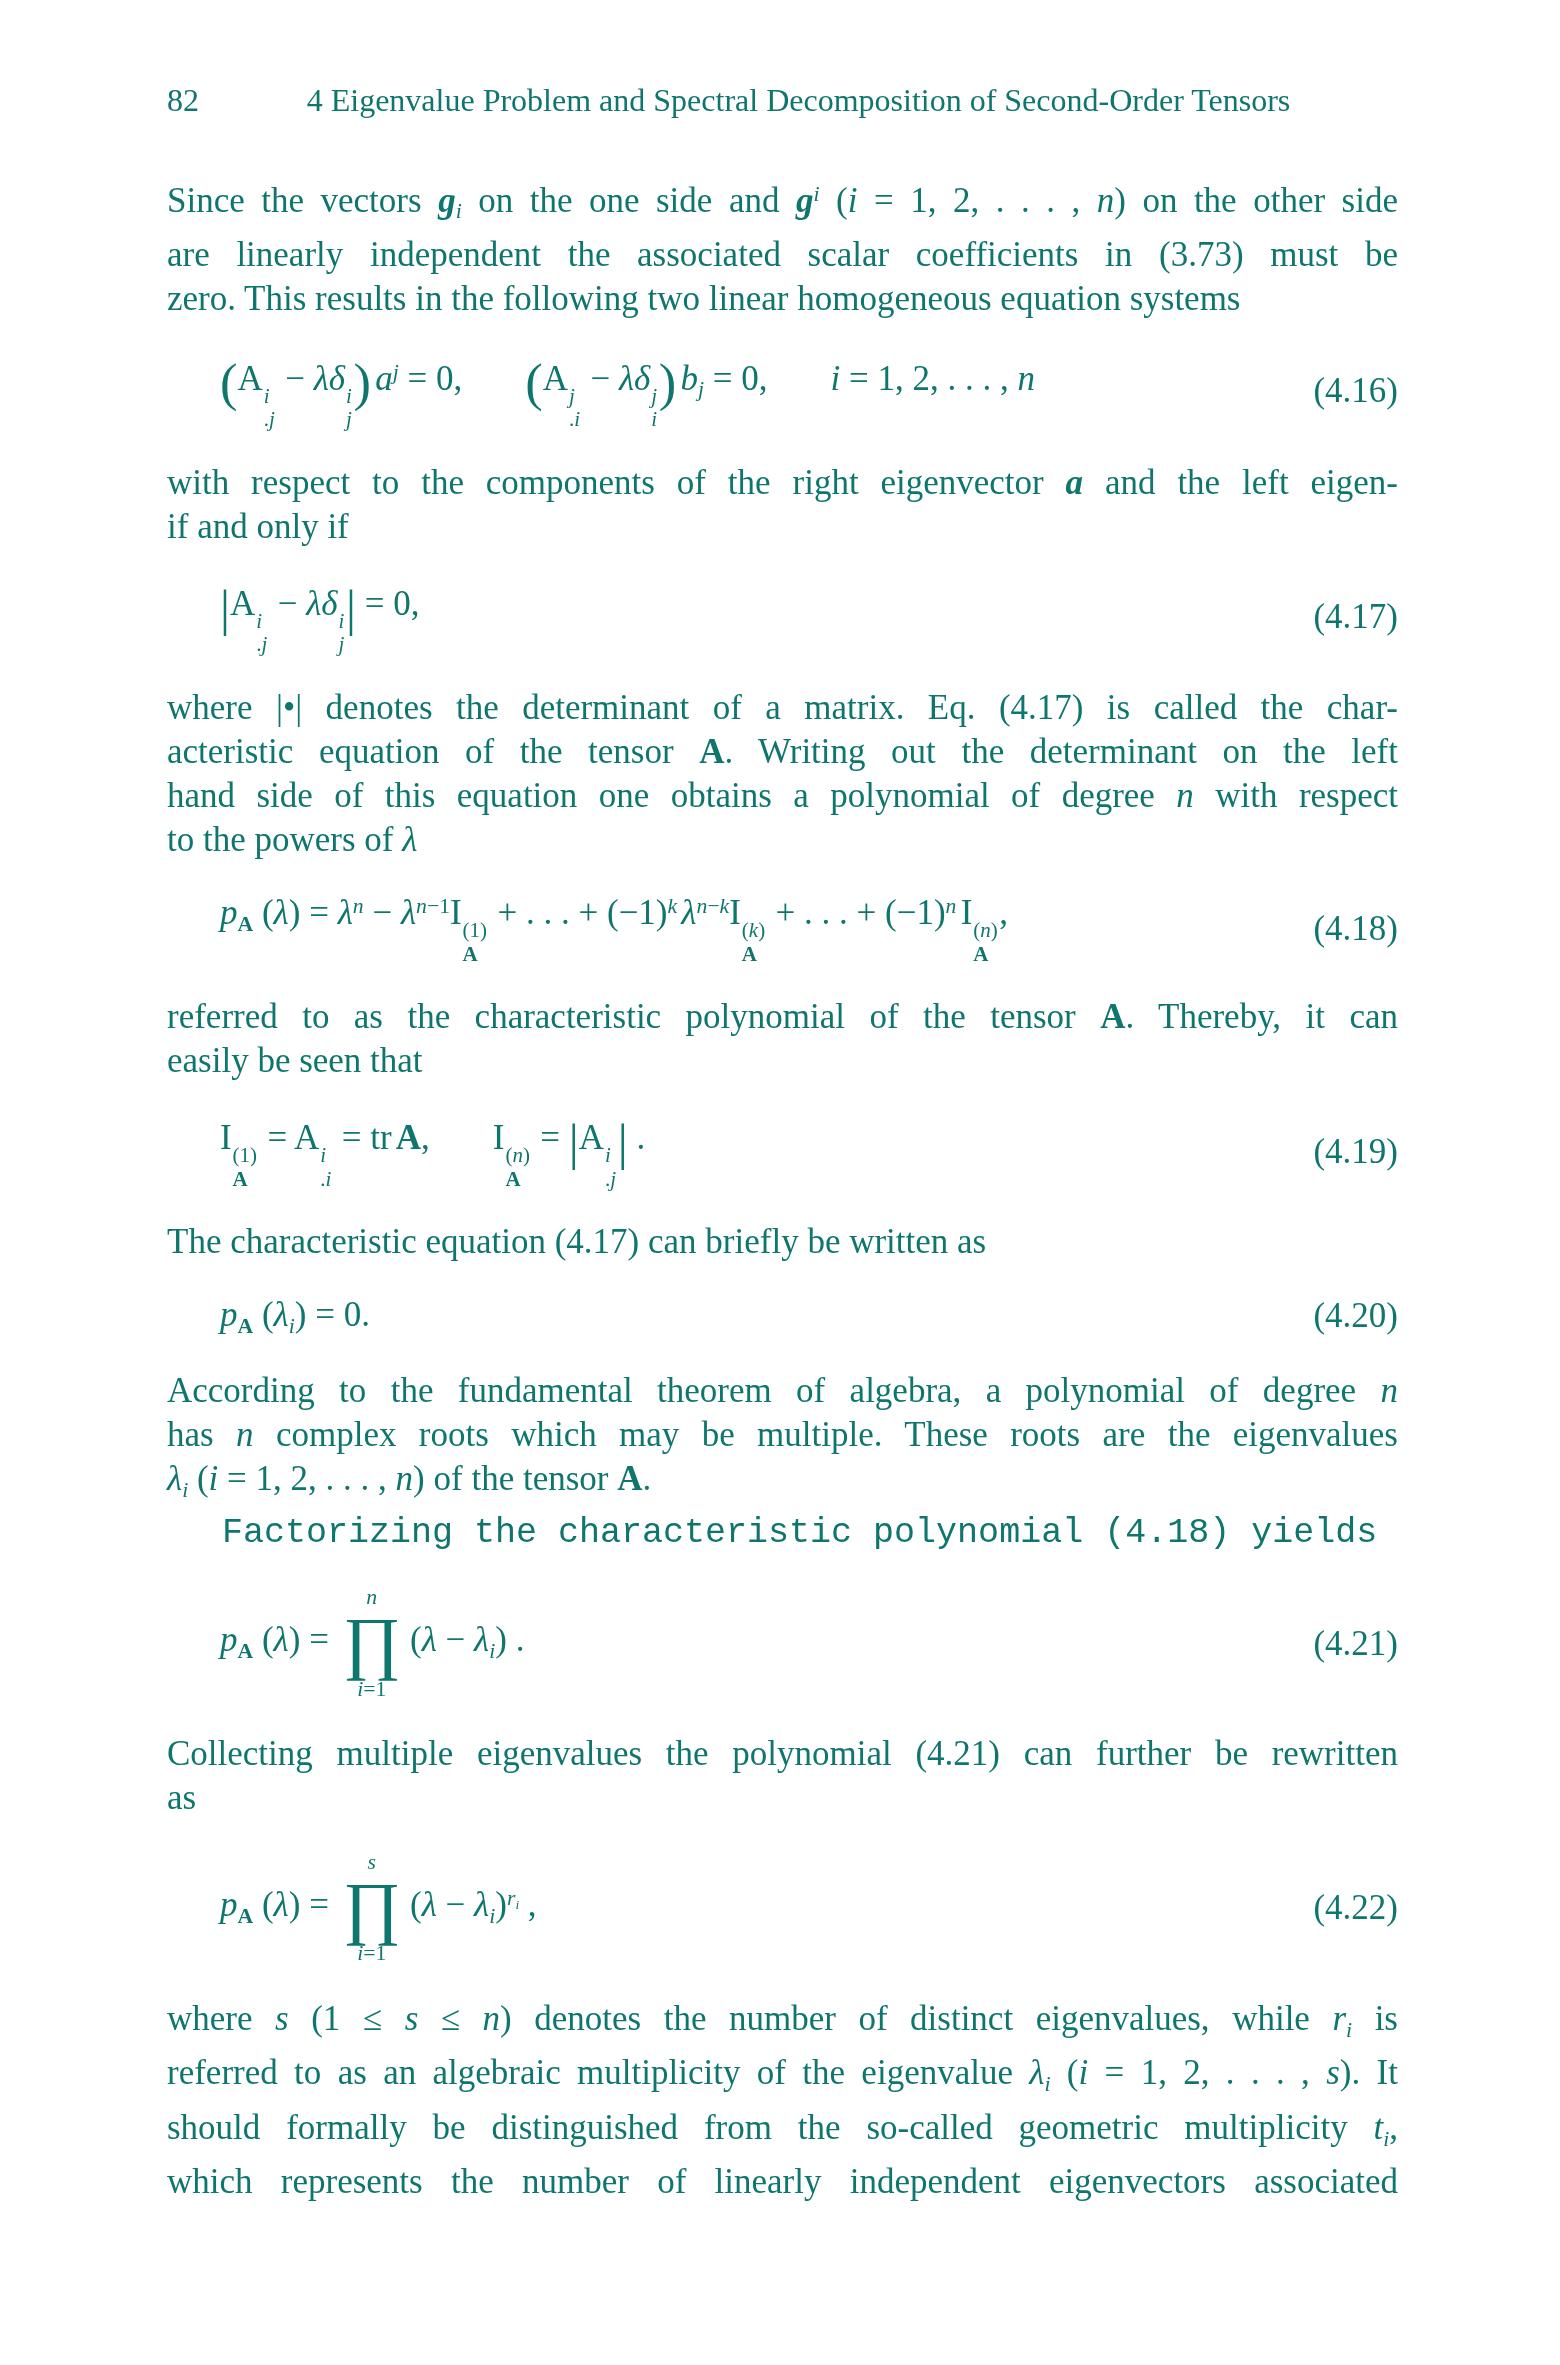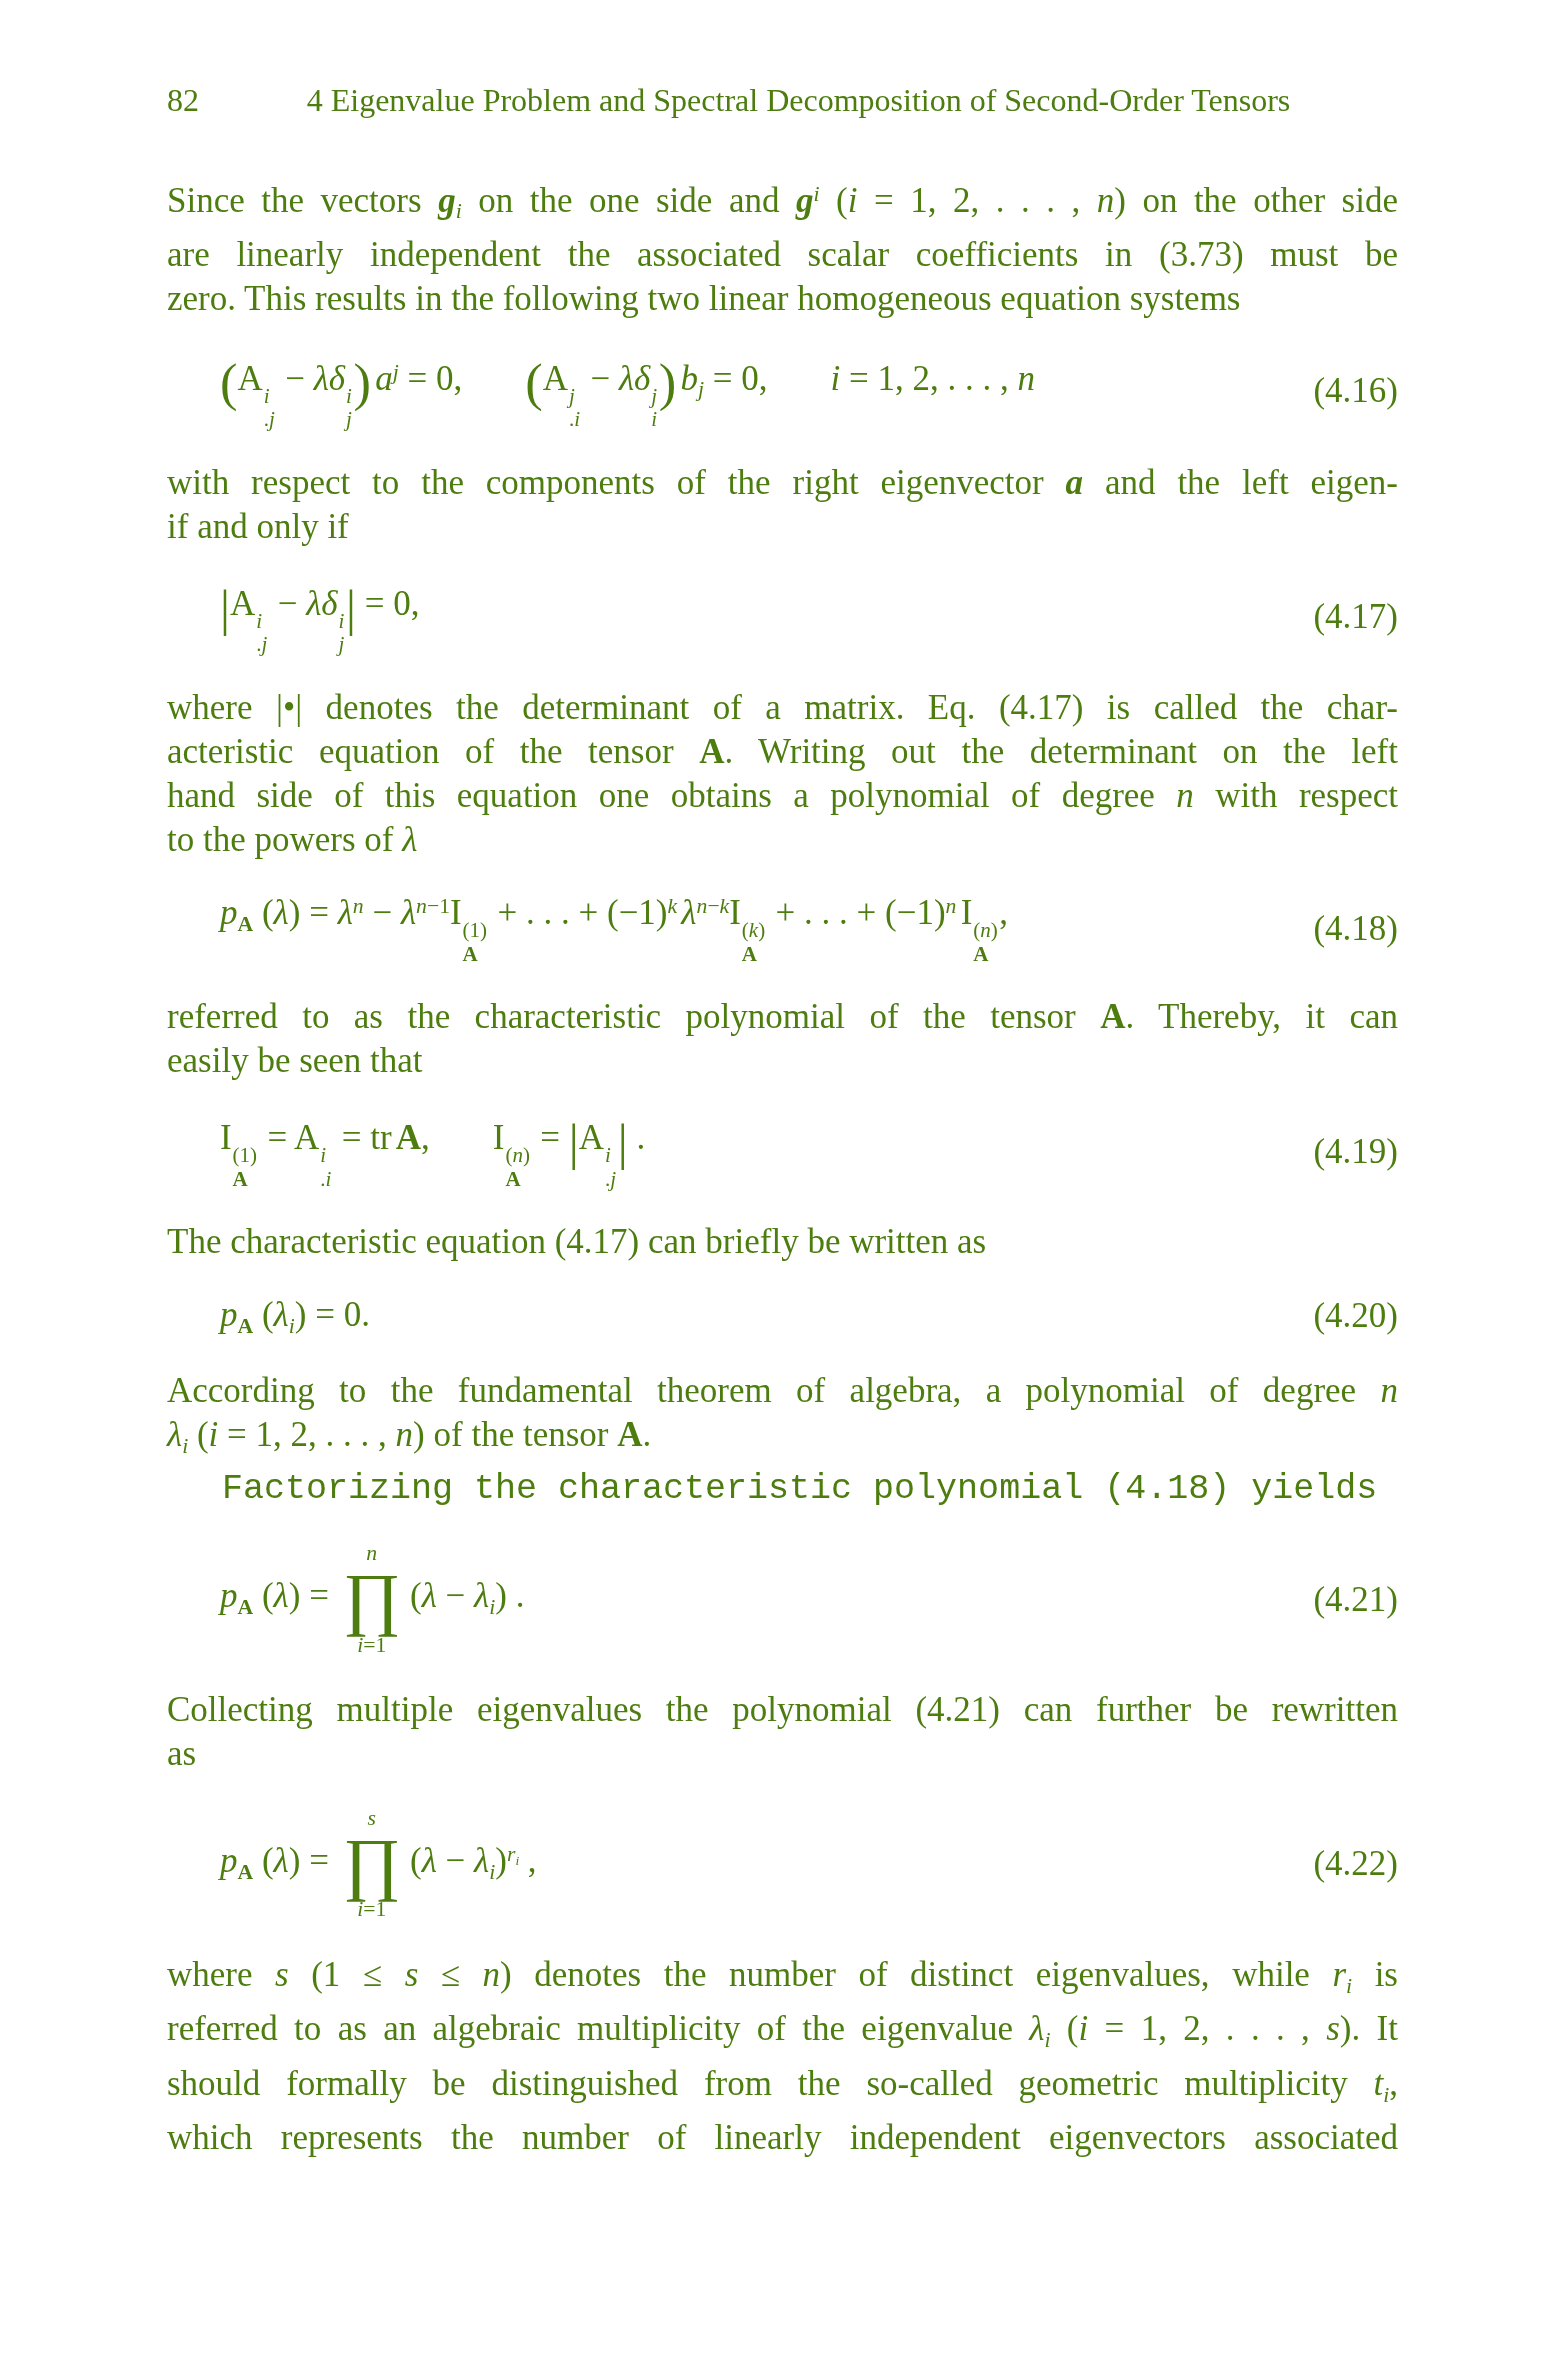--- a/index.html
+++ b/index.html
@@ -5,21 +5,21 @@
   html, body {
     margin: 0;
     padding: 0;
     background: #ffffff;
   }
   .page {
     position: relative;
     width: 1560px;
     height: 2366px;
     background: #ffffff;
-    color: #4d7c0f;
+    color: #0f766e;
     font-family: "Liberation Serif", "DejaVu Serif", serif;
     font-size: 35px;
     box-sizing: border-box;
     padding: 82px 162px 0 167px;
     overflow: hidden;
   }
   
   .header {
     display: flex;
     align-items: baseline;
@@ -166,20 +166,21 @@
       </div>
       <div class="para">
         <div class="line last">The characteristic equation (4.17) can briefly be written as</div>
       </div>
       <div class="equation">
         <div class="eq-body"><i>p</i><sub><b>A</b></sub> (<i>λ</i><sub><i>i</i></sub>) = 0.</div>
         <div class="eq-num">(4.20)</div>
       </div>
       <div class="para">
         <div class="line">According to the fundamental theorem of algebra, a polynomial of degree <i>n</i></div>
+        <div class="line">has <i>n</i> complex roots which may be multiple. These roots are the eigenvalues</div>
         <div class="line last"><i>λ</i><sub><i>i</i></sub> (<i>i</i> = 1, 2, . . . , <i>n</i>) of the tensor <b>A</b>.</div>
       </div>
       <div class="para indent">
         <div class="line last">Factorizing the characteristic polynomial (4.18) yields</div>
       </div>
       <div class="equation">
         <div class="eq-body"><i>p</i><sub><b>A</b></sub> (<i>λ</i>) = <span class="prod">
             <span class="plim"><i>n</i></span>
             <span class="pop">∏</span>
             <span class="plim"><i>i</i>=1</span>

